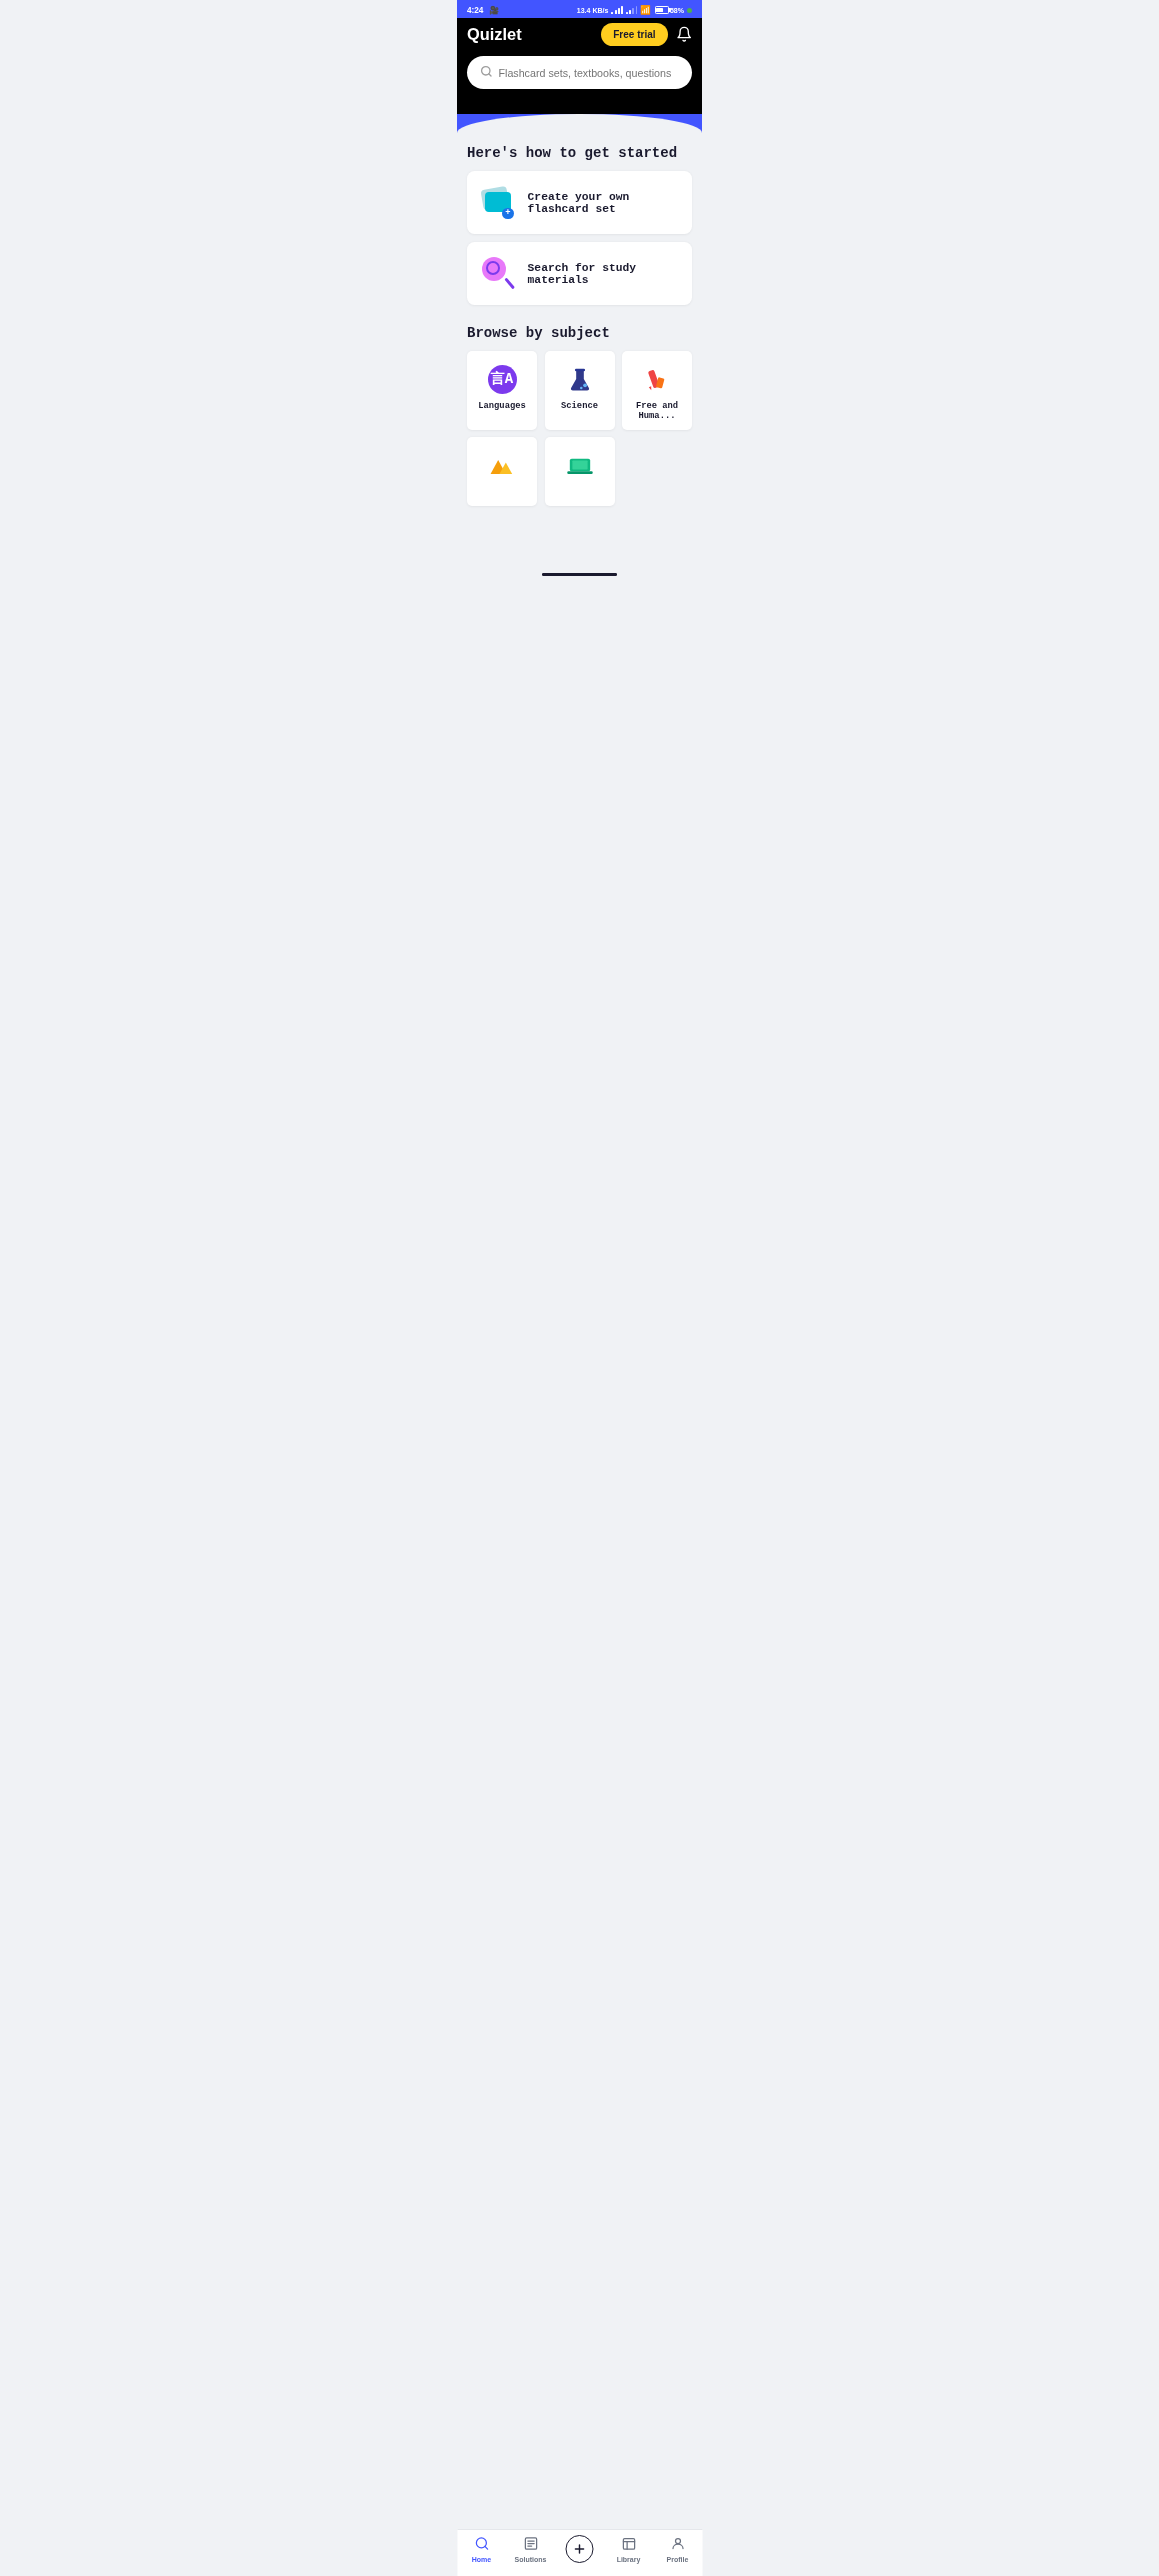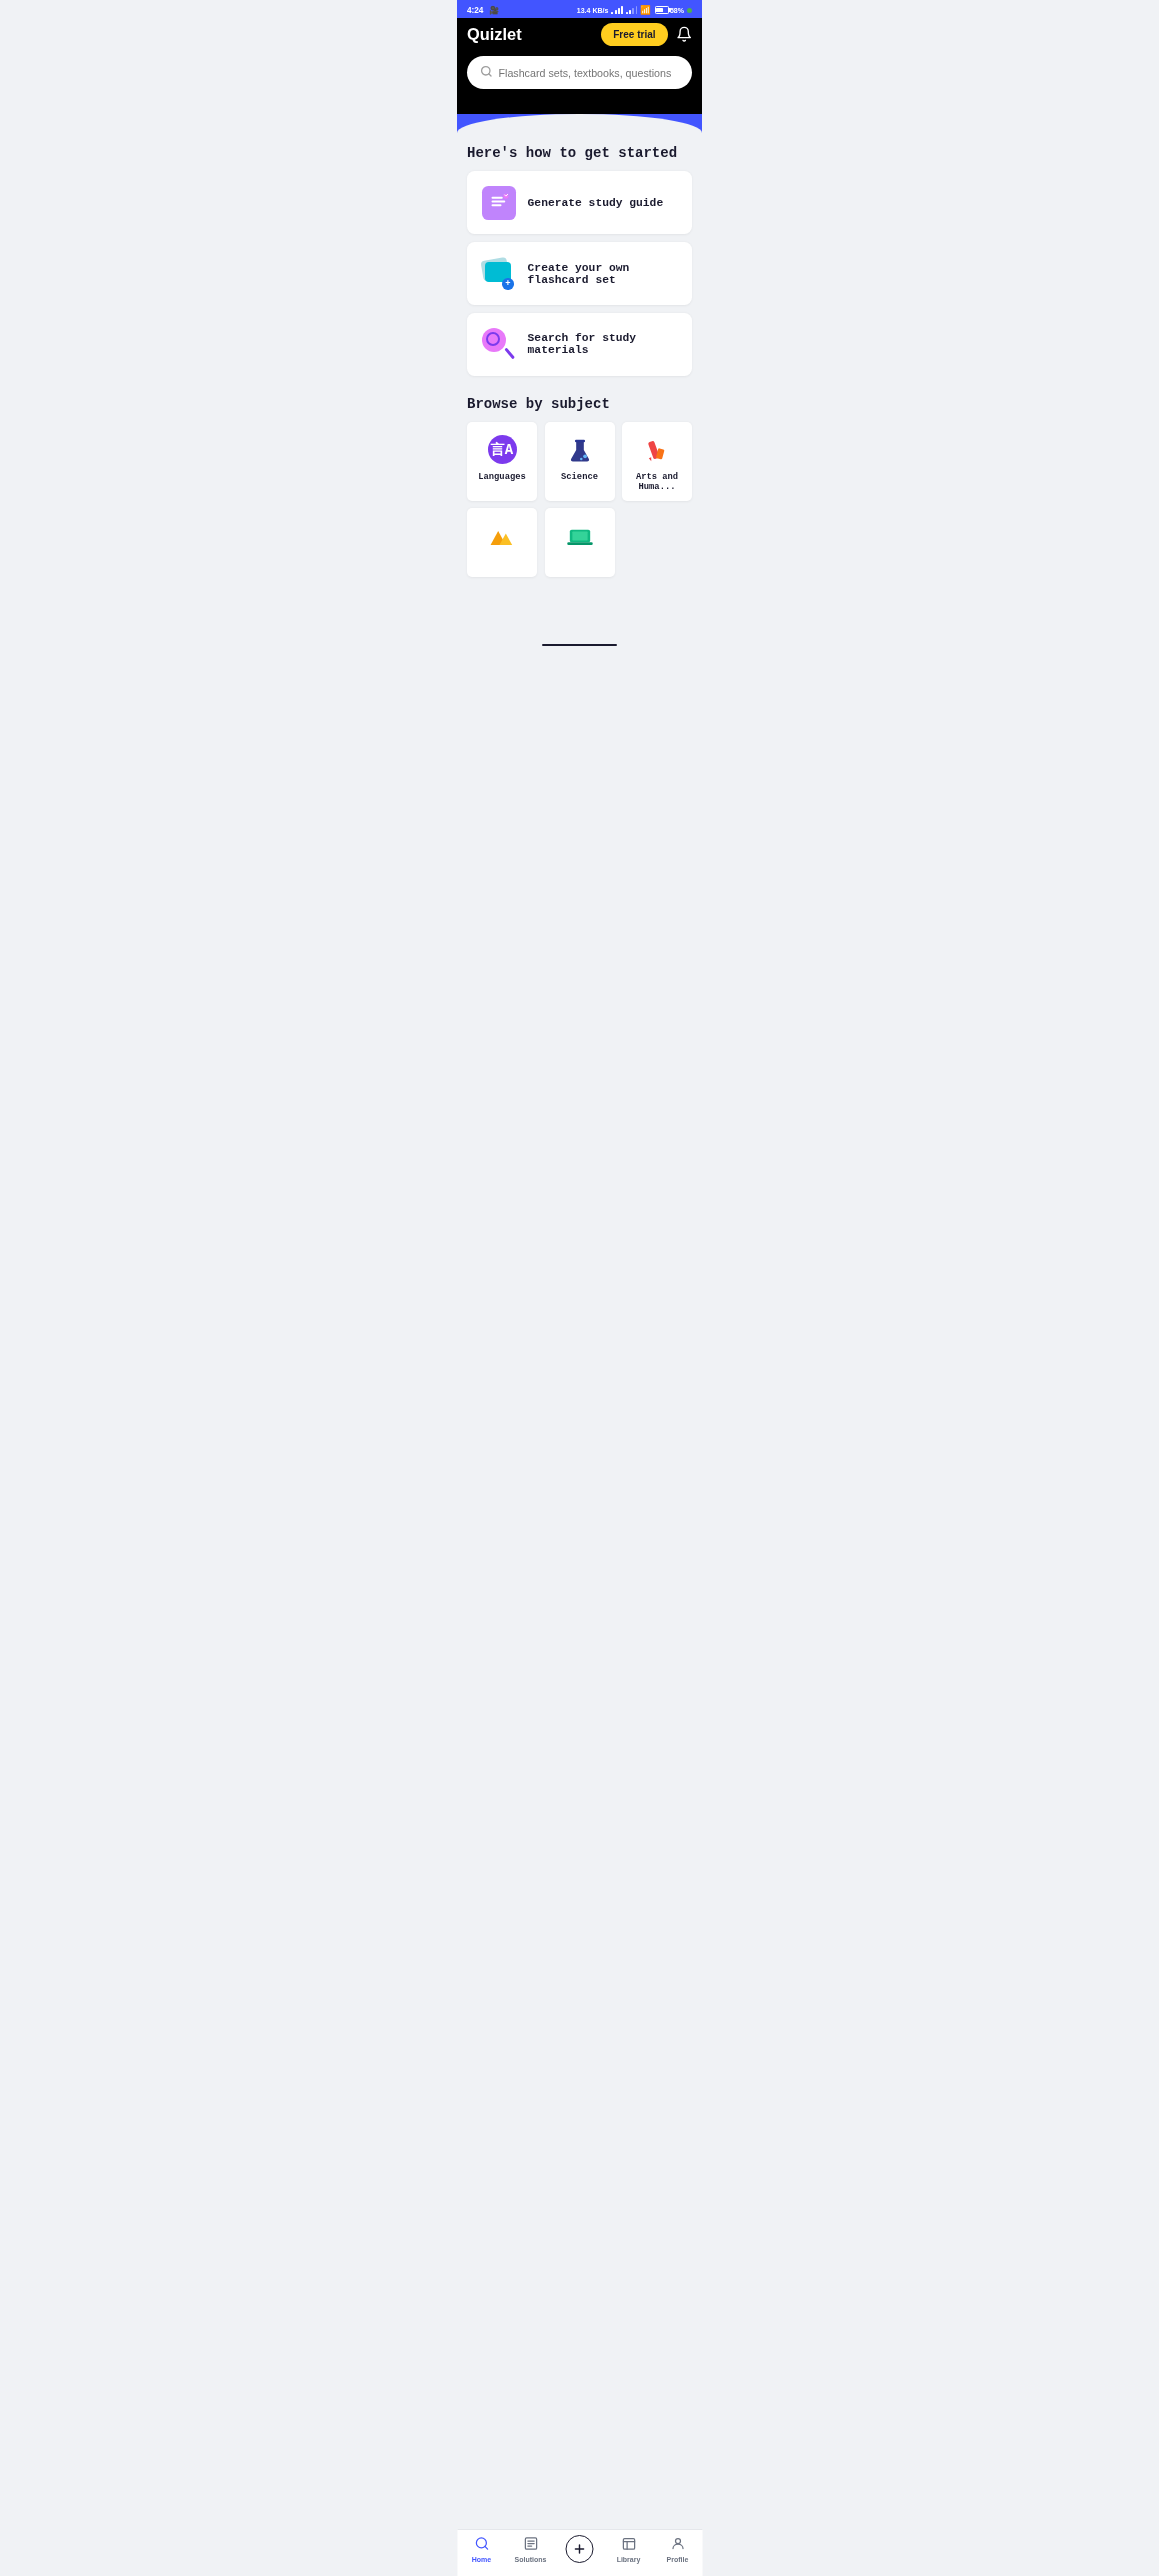--- a/index.html
+++ b/index.html
@@ -354,35 +354,20 @@
   </div>
 </div>
 
 <div class="wave-separator"></div>
 
 <div class="main-content">
 
   <div class="get-started-section">
     <div class="section-title">Here's how to get started</div>
 
-    <div class="action-card">
-      <div class="card-icon">
-        <div style="background:#c084fc;border-radius:6.3px;width:34px;height:34px;display:flex;align-items:center;justify-content:center;position:relative;">
-          <svg width="20" height="20" viewBox="0 0 32 32" fill="none">
-            <rect x="4" y="6" width="18" height="3" rx="1.5" fill="white"></rect>
-            <rect x="4" y="12" width="22" height="3" rx="1.5" fill="white"></rect>
-            <rect x="4" y="18" width="16" height="3" rx="1.5" fill="white"></rect>
-            <path d="M26 4 L30 4 L28 8 Z" fill="#e879f9"></path>
-            <circle cx="27" cy="5" r="4" fill="#e879f9"></circle>
-            <path d="M25 3 L27 5 L30 2" stroke="white" stroke-width="1.5" stroke-linecap="round"></path>
-          </svg>
-        </div>
-      </div>
-      <span class="card-label">Generate study guide</span>
-    </div>
 
     <div class="action-card">
       <div class="card-icon">
         <div style="position:relative;width:35px;height:35px;">
           <div style="position:absolute;width:26.4px;height:20px;background:#b0dde4;border-radius:3.8px;top:2.5px;left:1.3px;transform:rotate(-10deg);"></div>
           <div style="position:absolute;width:26.4px;height:20px;background:#00bcd4;border-radius:3.8px;top:6.3px;left:3.8px;"></div>
           <div style="position:absolute;bottom:1.3px;right:2.5px;background:#1a73e8;color:white;border-radius:50%;width:11.3px;height:11.3px;font-size:8.8px;display:flex;align-items:center;justify-content:center;font-weight:700;">+</div>
         </div>
       </div>
       <span class="card-label">Create your own flashcard set</span>
@@ -428,21 +413,21 @@
 
       <div class="subject-card">
         <div class="subject-icon">
           <svg width="28" height="28" viewBox="0 0 44 44">
 
             <rect x="12" y="8" width="10" height="28" rx="3" fill="#ef4444" transform="rotate(-20 17 22)"></rect>
             <polygon points="10,34 14,34 12,40" fill="#ef4444" transform="rotate(-20 12 37)"></polygon>
             <rect x="22" y="20" width="10" height="16" rx="2" fill="#f97316" transform="rotate(15 27 28)"></rect>
           </svg>
         </div>
-        <span class="subject-label">Arts and Huma...</span>
+        <span class="subject-label">Free and Huma...</span>
       </div>
 
       <div class="subject-card" style="overflow:hidden;">
         <div class="subject-icon">
           <svg width="28" height="28" viewBox="0 0 44 44">
 
             <polygon points="4,36 16,14 28,36" fill="#f59e0b"></polygon>
             <polygon points="18,36 28,18 38,36" fill="#fbbf24"></polygon>
           </svg>
         </div>

